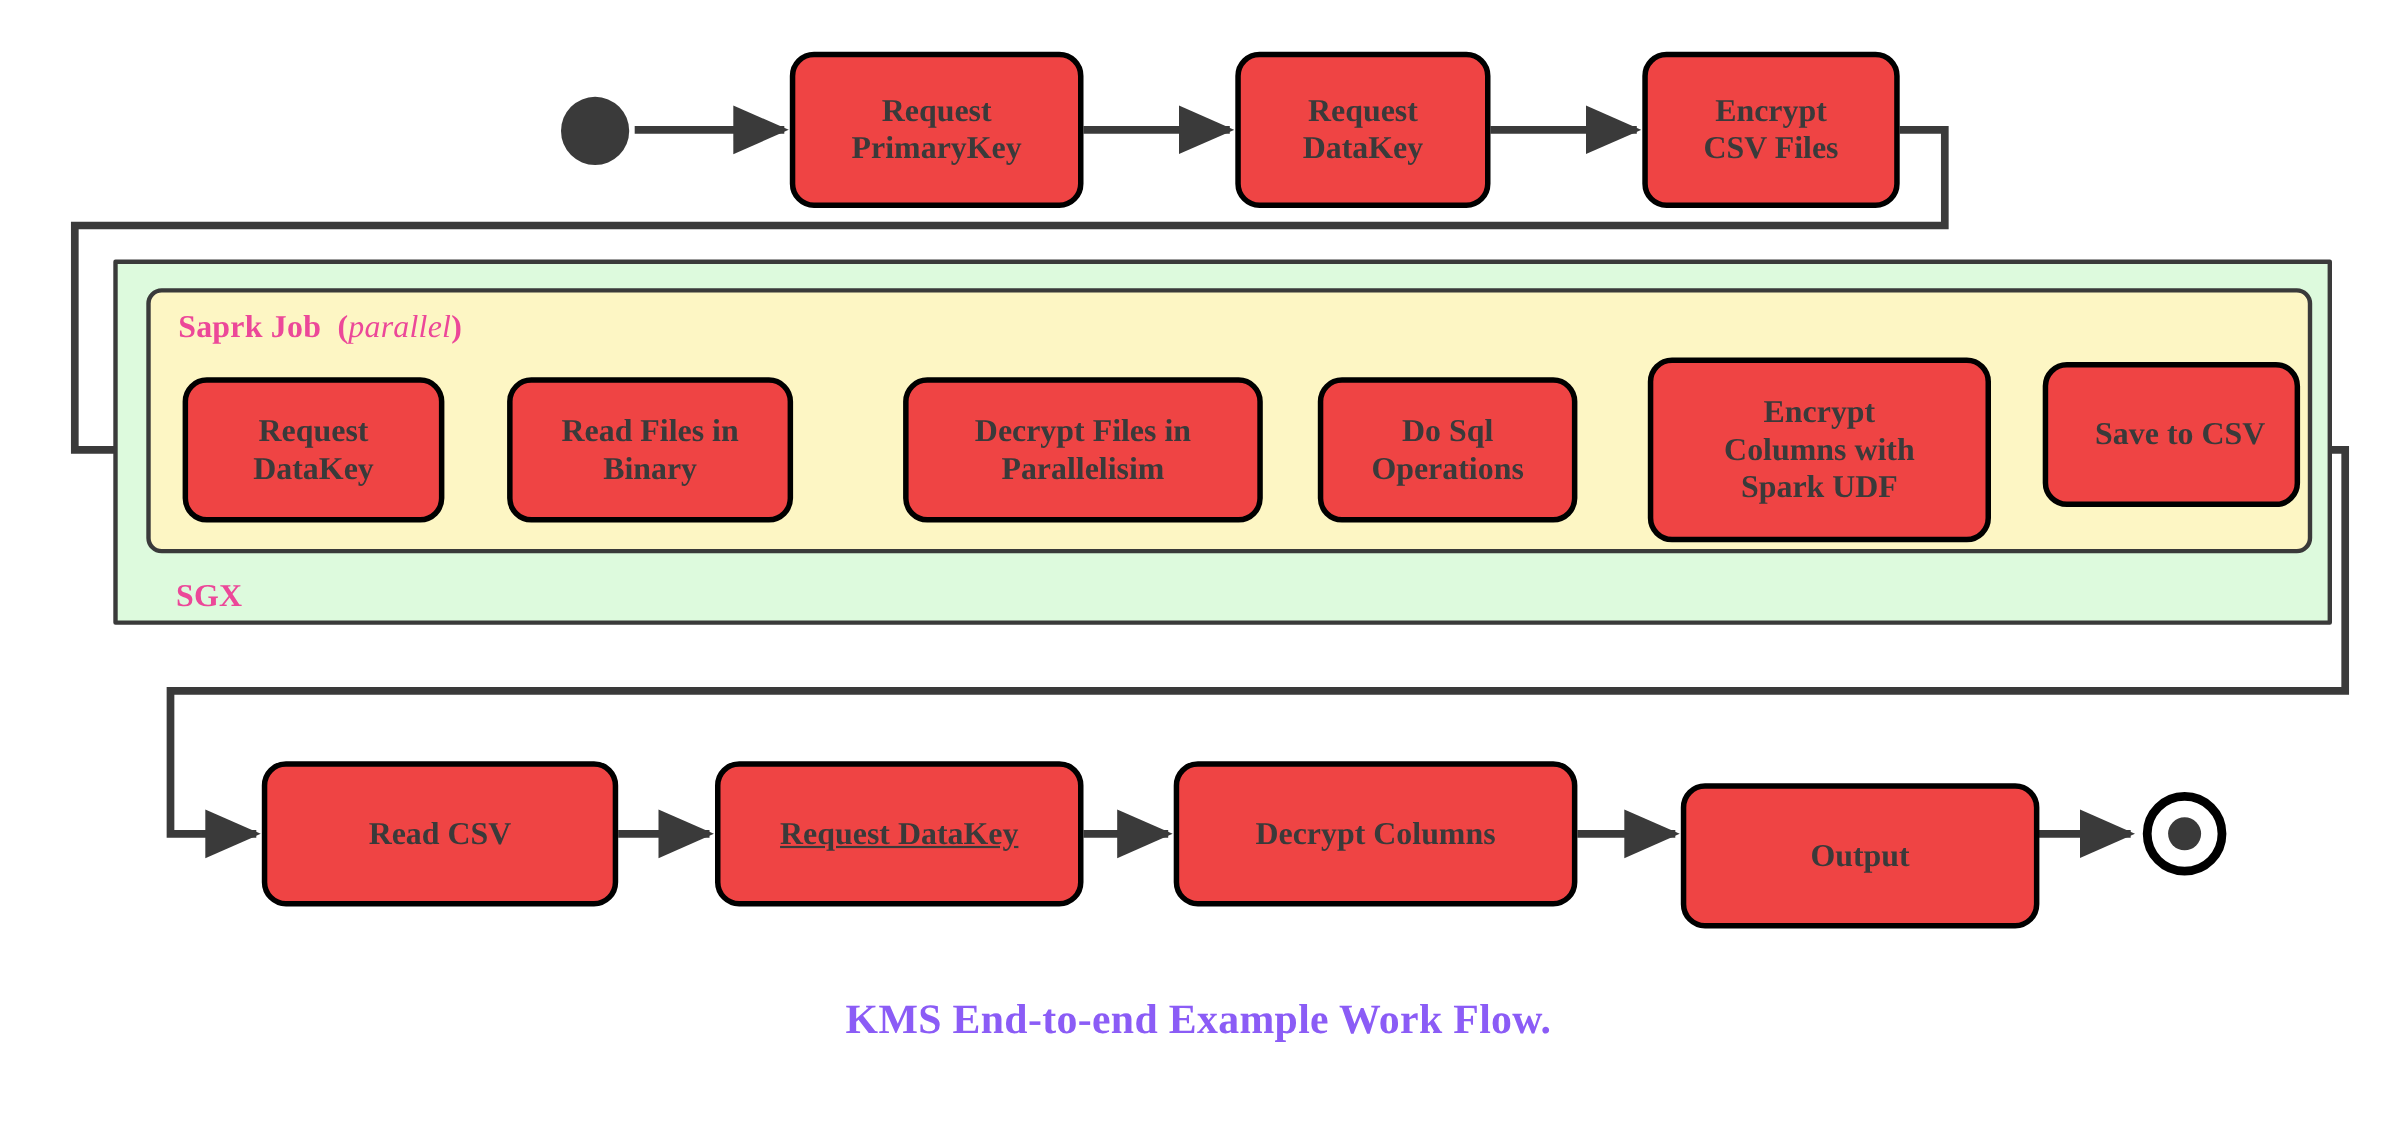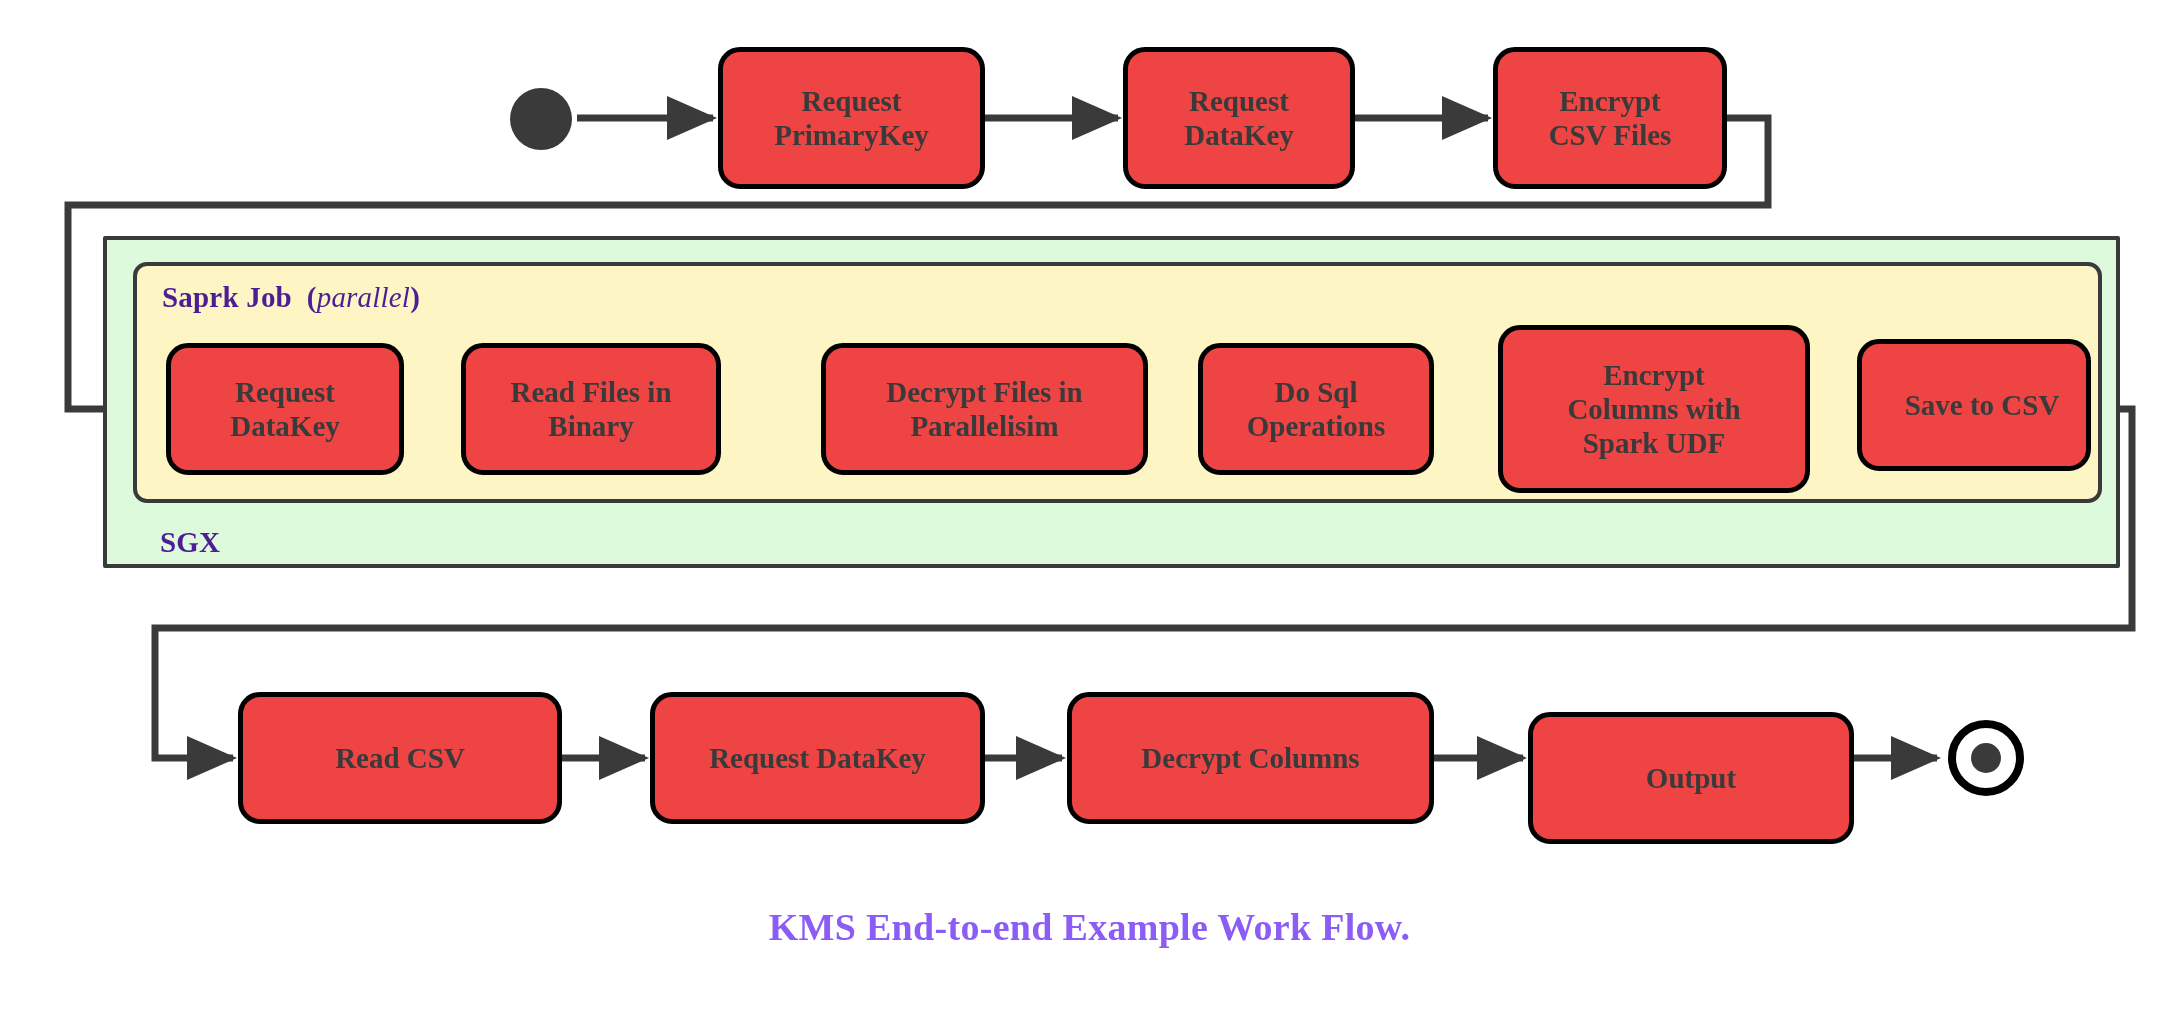--- a/index.html
+++ b/index.html
@@ -36,21 +36,21 @@
     border-radius: 2px;
   }
   .container.spark {
     background: #fdf6c4;
     border-radius: 14px;
   }
   .container-label {
     position: absolute;
     font-weight: bold;
     font-size: 29px;
-    color: #4c1d95;
+    color: #ec4899;
     white-space: nowrap;
     letter-spacing: .2px;
   }
   .container-label .sub {
     font-weight: normal;
     font-style: italic;
   }
 
   
   .node {
@@ -208,33 +208,33 @@
   </div>
 
   <div class="node" style="left:1498px; top:325px; width:312px; height:168px;">
     <div>
       <span>Encrypt</span>
       <span>Columns with</span>
       <span>Spark UDF</span>
     </div>
   </div>
 
-  <div class="node" style="left:1857px; top:339px; width:234px; height:132px;padding-left:22px;">
+  <div class="node" style="left:1857px; top:329px; width:234px; height:132px;padding-left:22px;">
     <div>
       <span>Save to CSV</span>
     </div>
   </div>
 
   <div class="node" style="left:238px; top:692px; width:324px; height:132px;">
     <div>
       <span>Read CSV</span>
     </div>
   </div>
 
-  <div class="node" style="left:650px; top:692px; width:335px; height:132px;">
+  <div class="node" style="left:650px; top:692px; width:335px; height:132px;text-decoration:underline;">
     <div>
       <span>Request DataKey</span>
     </div>
   </div>
 
   <div class="node" style="left:1067px; top:692px; width:367px; height:132px;">
     <div>
       <span>Decrypt Columns</span>
     </div>
   </div>

